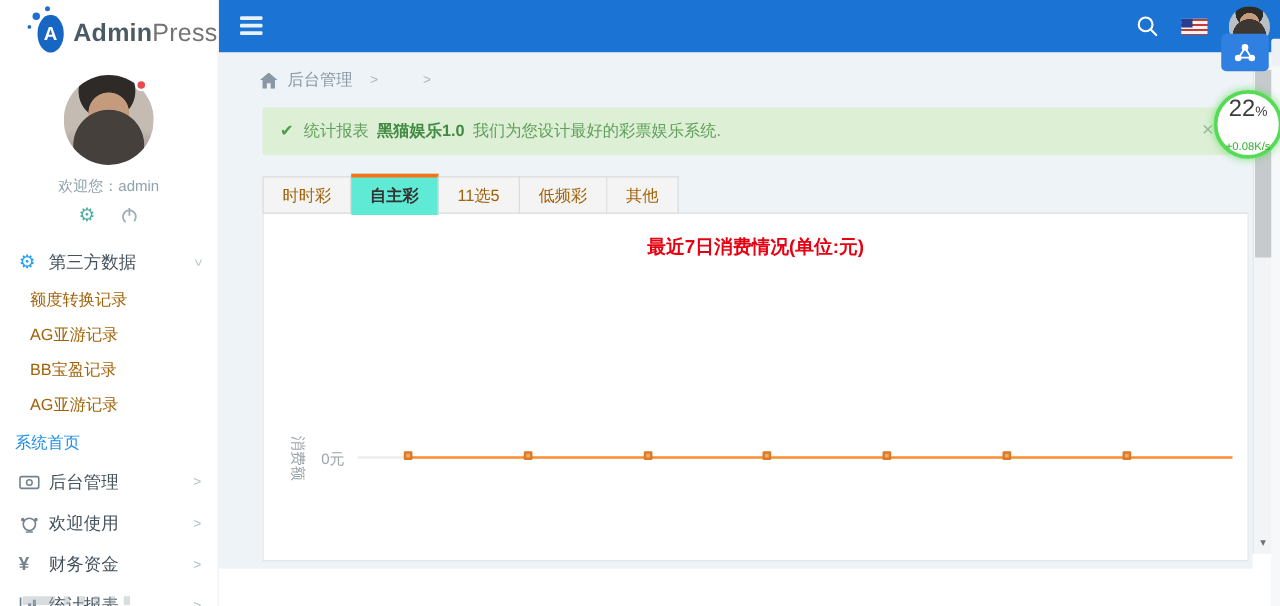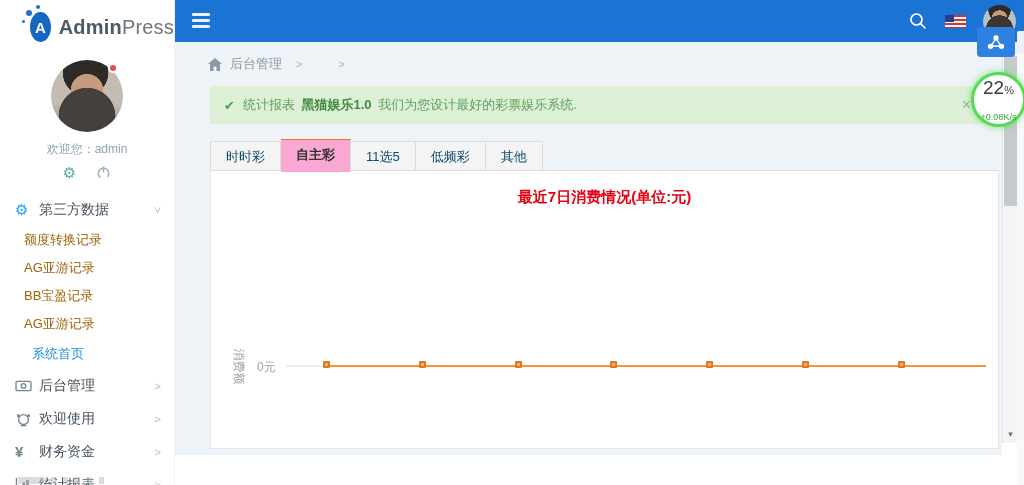--- a/index.html
+++ b/index.html
@@ -66,46 +66,46 @@
 
   .menu { margin-top:13px; }
   .mi { height:33px; display:flex; align-items:center; padding:0 13px 0 15px; cursor:pointer; }
   .mi .ic { width:24px; flex:none; display:flex; align-items:center; }
   .mi .gear-blue { font-size:15px; color:#1e9fff; line-height:1; }
   .mi .lb { flex:1; font-size:14px; color:#44525e; }
   .mi .chev { color:#b2bfc8; font-size:11px; }
   .chev-down { display:inline-block; transform:rotate(90deg); }
   .sub { height:28px; display:flex; align-items:center; padding-left:24px; font-size:13px;
          color:#a16207; cursor:pointer; }
-  .sub.home { height:31px; padding-left:32px; color:#1c8ee6; }
+  .sub.home { height:31px; padding-left:12px; color:#1c8ee6; }
   .yen-ic { font-size:15px; color:#73838e; font-weight:bold; }
   .smudge-row { position:absolute; left:18px; top:477px; display:flex; gap:7px; opacity:.45; }
   .smudge-row i { display:block; width:5px; height:7px; background:#aab5bc; }
   .smudge-row i:first-child { width:26px; }
 
   
   .content { position:absolute; left:175px; top:42px; width:827px; height:413px; background:#eef3f7; }
   .crumb { position:absolute; left:33px; top:13px; display:flex; align-items:center; gap:8px;
            font-size:13px; color:#8a98a5; }
   .crumb .sep { color:#aab6c0; font-size:11px; margin-left:6px; }
   .crumb .gap { width:14px; }
 
   .alert { position:absolute; left:35px; top:44px; width:775px; height:38px; background:#ddefd5;
            border-radius:2px; display:flex; align-items:center; padding:0 14px; font-size:13px;
            color:#61a05b; }
   .alert .chk { color:#4f9d4f; font-size:13px; margin-right:8px; }
   .alert b { color:#418a41; margin:0 3px; }
   .alert .close { margin-left:auto; color:#9cb49c; font-size:16px; cursor:pointer; line-height:1; }
 
   .tabs { position:absolute; left:35px; top:99px; display:flex; z-index:2; }
-  .tab { height:30px; line-height:29px; padding:0 15px; font-size:13px; color:#0c4a6e;
+  .tab { height:30px; line-height:29px; padding:0 15px; font-size:13px; color:#a16207;
          background:#f4f4f4; border:1px solid #dcdcdc; border-left:none; cursor:pointer; }
   .tab:first-child { border-left:1px solid #dcdcdc; }
-  .tab.active { position:relative; top:-2px; height:33px; line-height:30px; background:#f9a8d4;
-                border-top:1px solid #f97316; border-bottom:none; color:#333; font-weight:bold; }
+  .tab.active { position:relative; top:-2px; height:33px; line-height:30px; background:#5eead4;
+                border-top:3px solid #f97316; border-bottom:none; color:#333; font-weight:bold; }
 
   .panel { position:absolute; left:35px; top:128px; width:789px; height:279px; background:#fff;
            border:1px solid #e3e7ea; border-top:1px solid #dcdcdc; }
   .chart-title { margin-top:17px; text-align:center; font-size:15px; font-weight:bold; color:#e60012; }
   .ylabel { position:absolute; left:5px; top:187px; width:44px; text-align:center; font-size:12px;
             color:#9aa3aa; transform:rotate(90deg); }
   .ytick { position:absolute; left:46px; top:188px; font-size:12px; color:#9aa3aa; }
   .chart-plot { position:absolute; left:75px; top:190px; width:700px; height:14px; }
   .baseline { position:absolute; left:0; top:4px; width:100%; height:2px; background:#ededed; }
   .dataline { position:absolute; left:42px; right:0; top:4px; height:2px; background:#fc8f34; }

